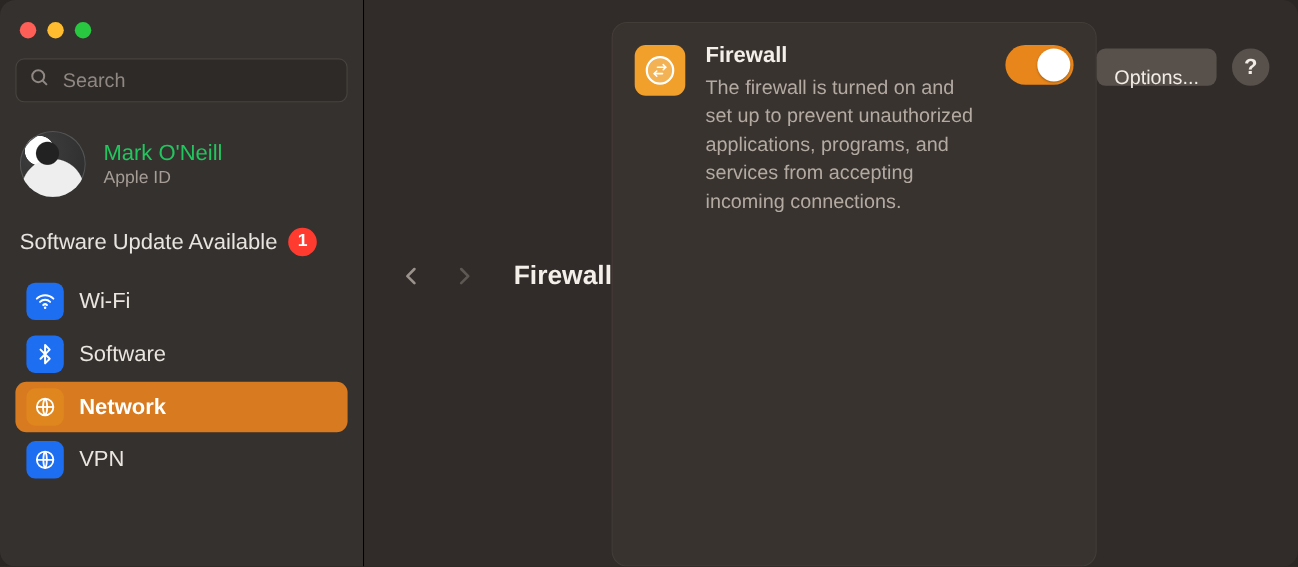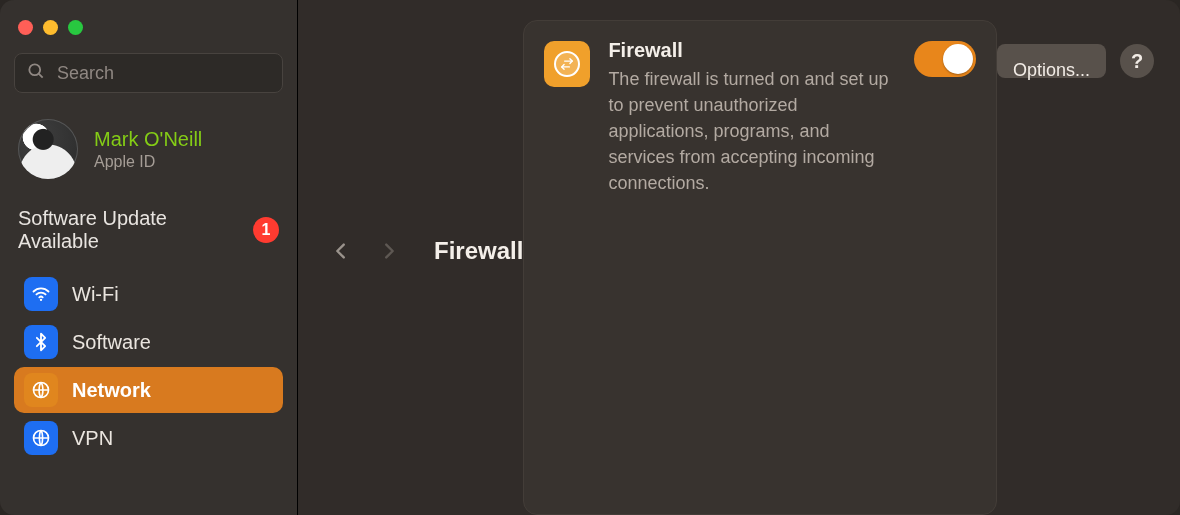--- a/index.html
+++ b/index.html
@@ -10,21 +10,21 @@
     font-family: -apple-system, "Helvetica Neue", Arial, sans-serif;
     background: #2a2623;
     color: #e8e4e0;
     display: flex;
     overflow: hidden;
     border-radius: 14px;
   }
 
   
   .sidebar {
-    width: 298px;
+    width: 331px;
     height: 100%;
     background: #35312e;
     border-right: 1px solid #000;
     padding: 16px 14px 0 14px;
     display: flex;
     flex-direction: column;
   }
   .traffic-lights { display: flex; gap: 10px; padding: 4px 4px 18px 4px; }
   .tl { width: 15px; height: 15px; border-radius: 50%; }
   .tl-close   { background: #ff5f57; }
@@ -64,21 +64,21 @@
   }
   .avatar::after {
     
     content:"";
     position:absolute; inset:0;
     background:
       radial-gradient(circle at 42% 34%, #222 0 10px, transparent 11px),
       radial-gradient(circle at 50% 90%, #eee 0 28px, transparent 29px);
     mix-blend-mode: normal;
   }
-  .user-name { font-size: 20px; font-weight: 500; color: #84cc16; }
+  .user-name { font-size: 20px; font-weight: 500; color: #22c55e; }
   .user-sub  { font-size: 16px; color: #a59d96; margin-top: 2px; }
 
   .update-row {
     display: flex; align-items: center; gap: 10px;
     font-size: 20px; font-weight: 500;
     padding: 6px 4px 18px 4px;
   }
   .badge {
     min-width: 26px; height: 26px; border-radius: 13px;
     background: #ff3b30; color: #fff;

